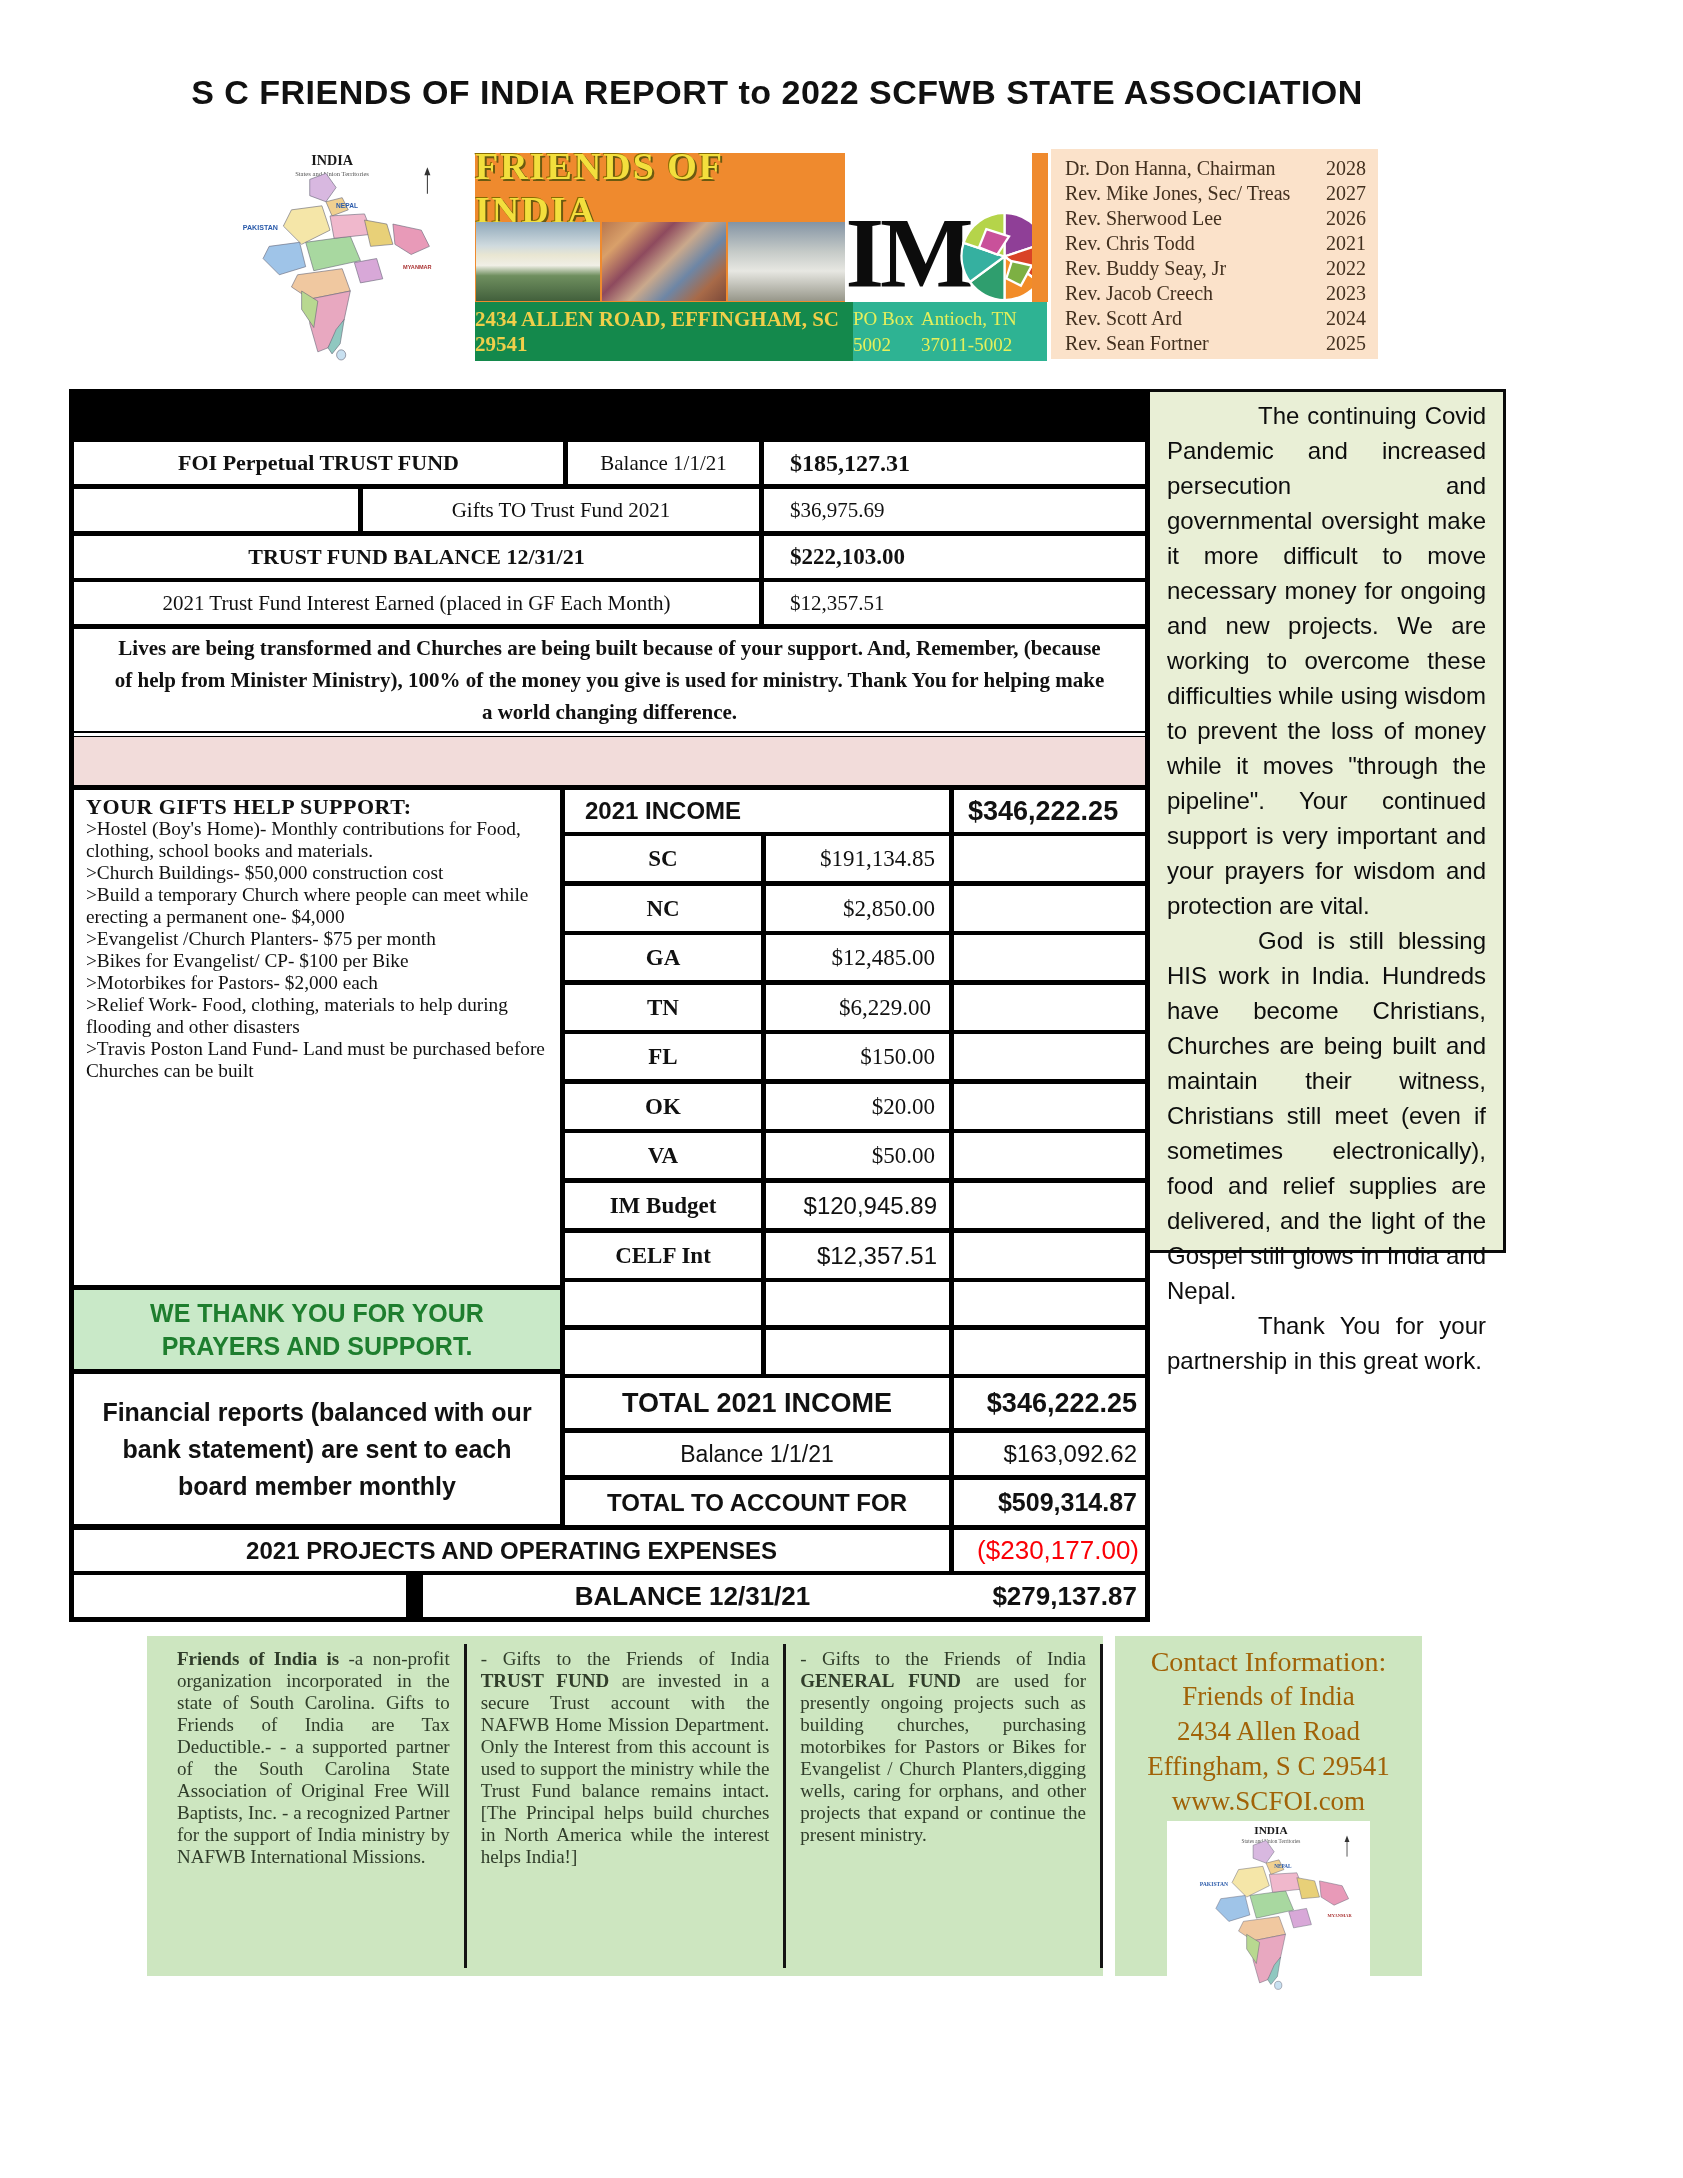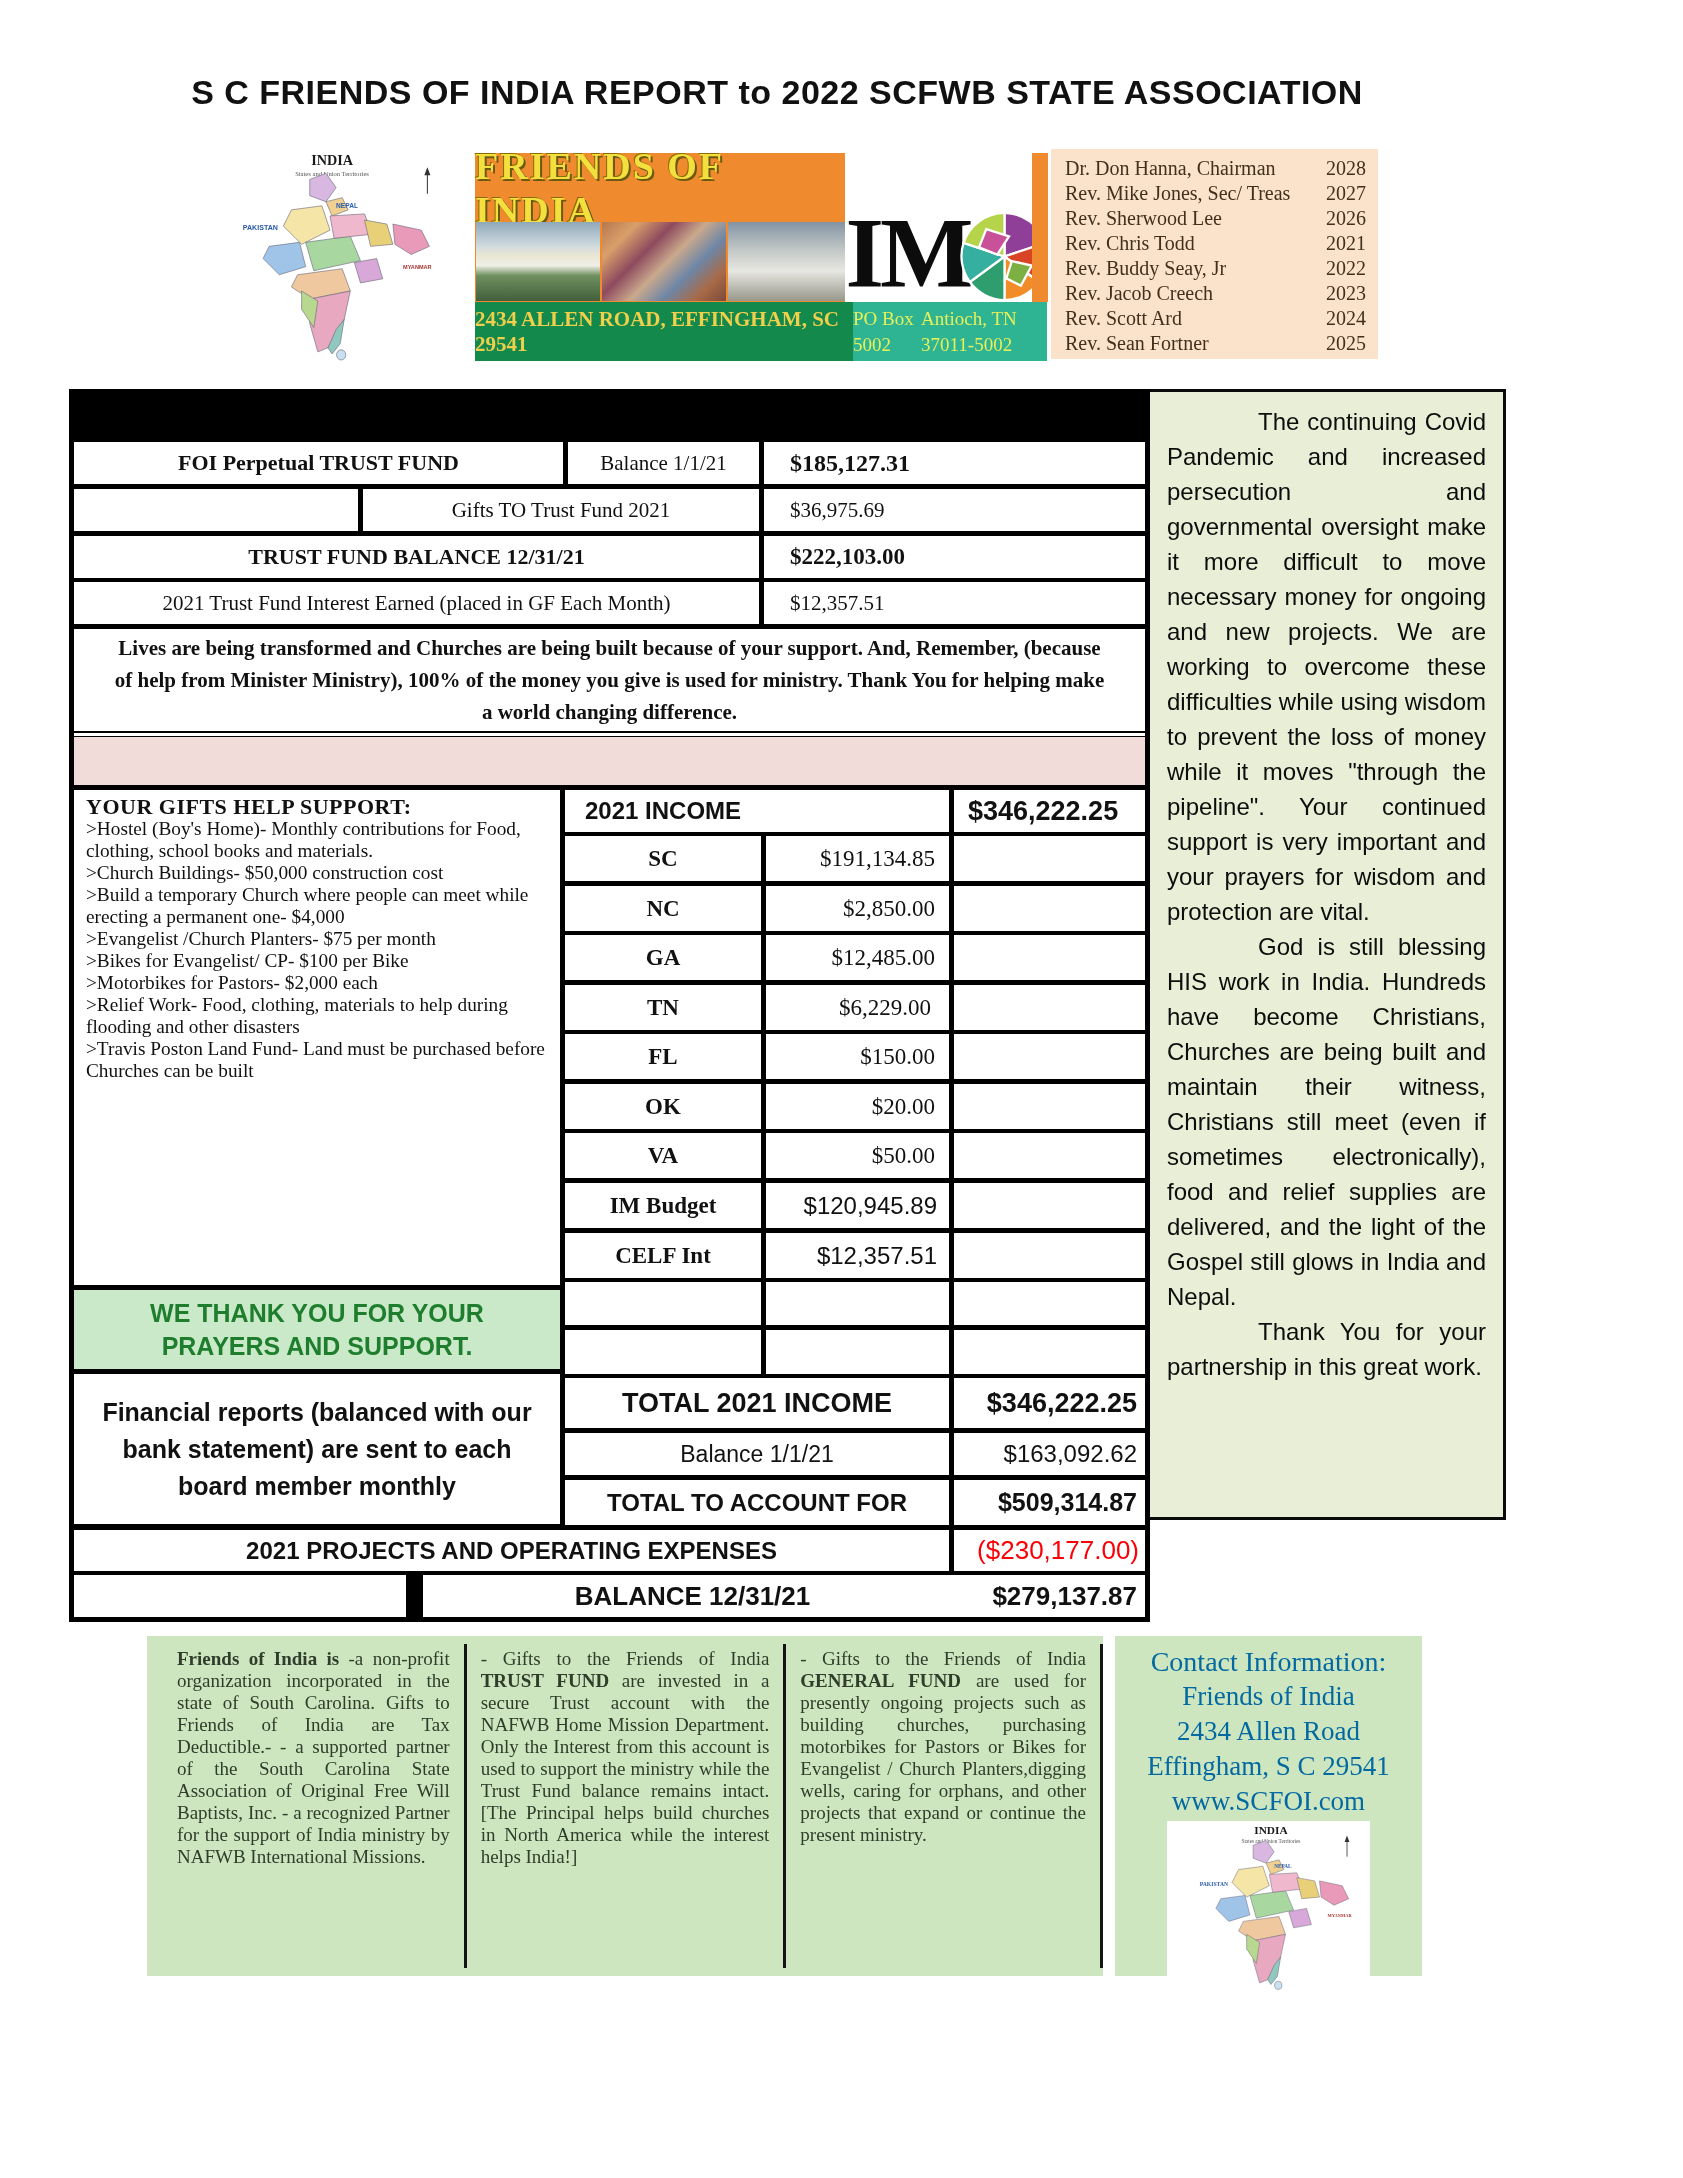--- a/index.html
+++ b/index.html
@@ -30,29 +30,29 @@
   #im-letters{font-family:"Liberation Serif",serif;font-weight:bold;font-size:99px;line-height:1;color:#0c0c0c;letter-spacing:-4px;}
   #orange-col{left:1032px;top:153px;width:16px;height:149px;background:#ef8a2e;}
   #teal-box{left:853px;top:302px;width:194px;height:59px;background:#2eb393;display:flex;flex-direction:row;align-items:center;justify-content:center;
     font-family:"Liberation Serif",serif;font-size:19px;color:#e6f05a;line-height:1.35;}
   #board{left:1051px;top:149px;width:327px;height:210px;background:#fbe2ca;box-sizing:border-box;padding:7px 12px 0 14px;
     font-family:"Liberation Serif",serif;font-size:20px;color:#42301f;}
   .board-row{display:flex;justify-content:space-between;line-height:25px;}
   
   #fintable{left:69px;top:389px;width:1081px;height:1233px;background:#000;}
   
-  #sidebar{left:1150px;top:389px;width:356px;height:1131px;background:#e9efd6;border:3px solid #0a0a0a;border-left:none;
-    box-sizing:border-box;padding:12px 17px;}
+  #sidebar{left:1150px;top:389px;width:356px;height:864px;background:#e9efd6;border:3px solid #0a0a0a;border-left:none;
+    box-sizing:border-box;padding:6px 17px;}
   #sidebar p{margin:0;text-align:justify;text-indent:91px;font-size:24px;line-height:35px;color:#0d0d0d;}
   
   #footer-band{left:147px;top:1636px;width:956px;height:340px;background:#cde6c0;display:flex;box-sizing:border-box;}
   .fcol{font-family:"Liberation Serif",serif;font-size:19px;line-height:22px;color:#303d2a;text-align:justify;box-sizing:border-box;padding:12px 14px 0 14px;}
   .fdiv{width:3px;background:#141414;margin:8px 0;}
   #footer-contact{left:1115px;top:1636px;width:307px;height:340px;background:#cde6c0;box-sizing:border-box;padding:8px 6px 0 6px;
-    text-align:center;font-family:"Liberation Serif",serif;color:#0369a1;}
+    text-align:center;font-family:"Liberation Serif",serif;color:#a16207;}
   #contact-heading{font-size:28px;line-height:1.25;}
   .contact-line{font-size:27px;line-height:1.3;}
   .map-svg{width:100%;height:100%;}
 </style>
 </head>
 <body>
 
 <div class="abs" id="page-title">S C FRIENDS OF INDIA REPORT to 2022 SCFWB STATE ASSOCIATION</div>
 
 <div class="abs" id="map-box">

